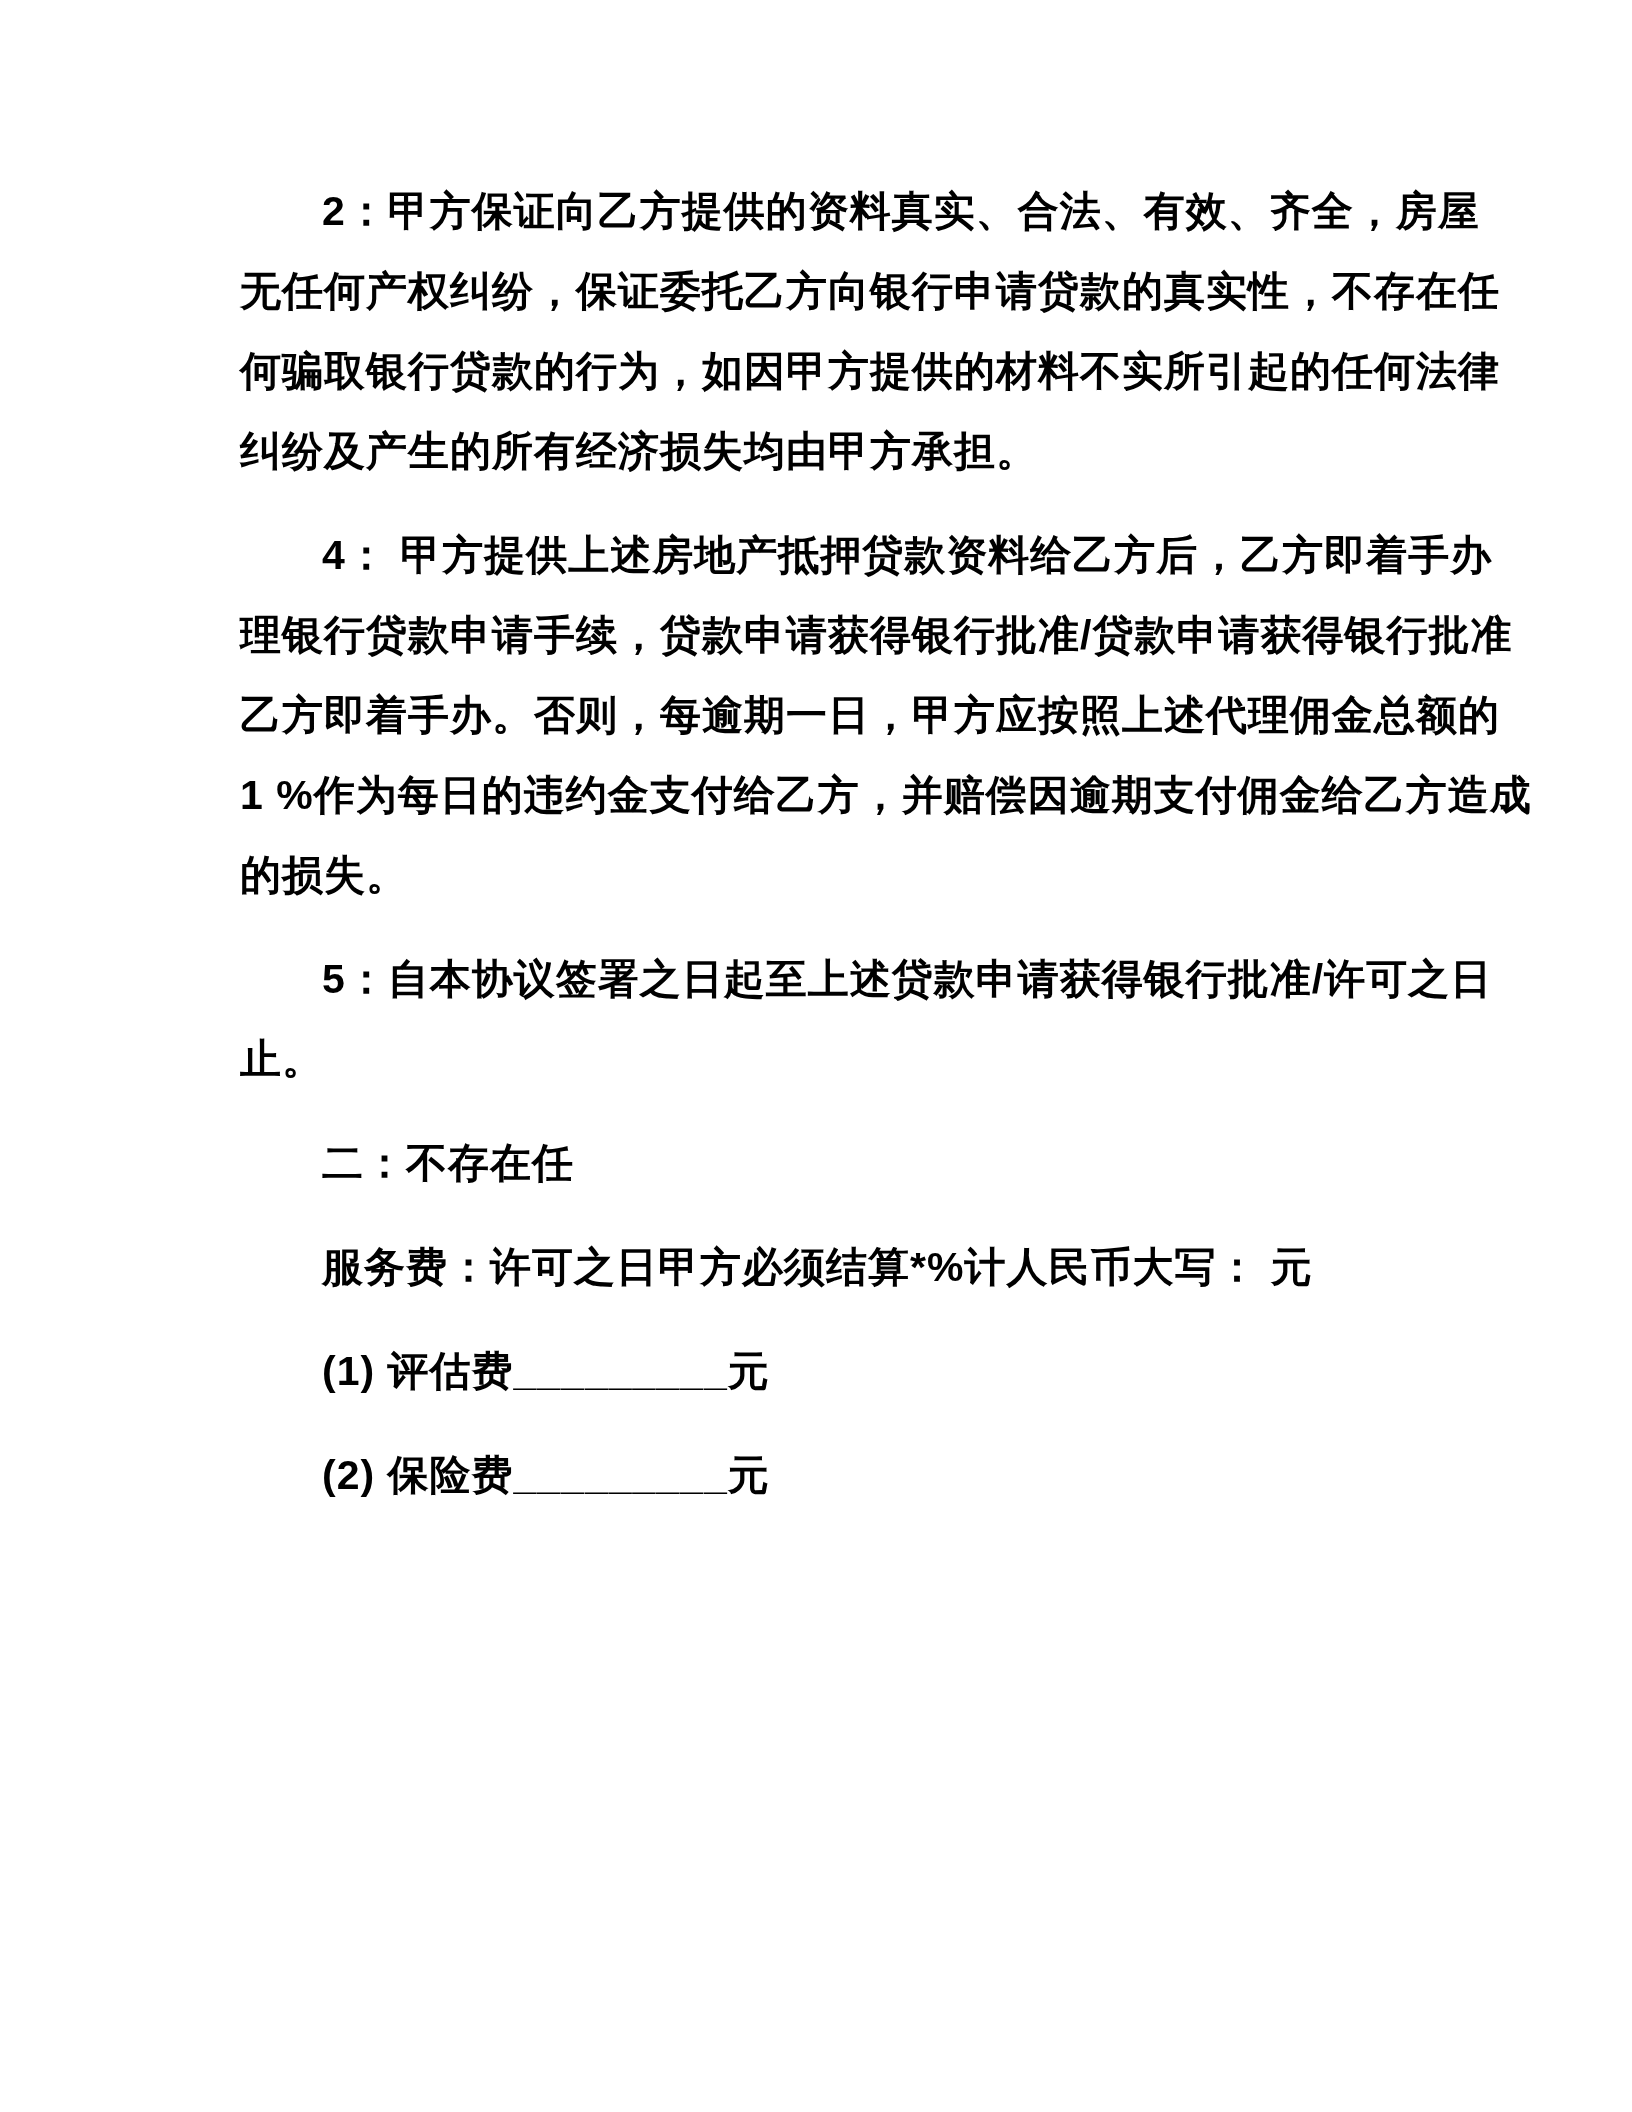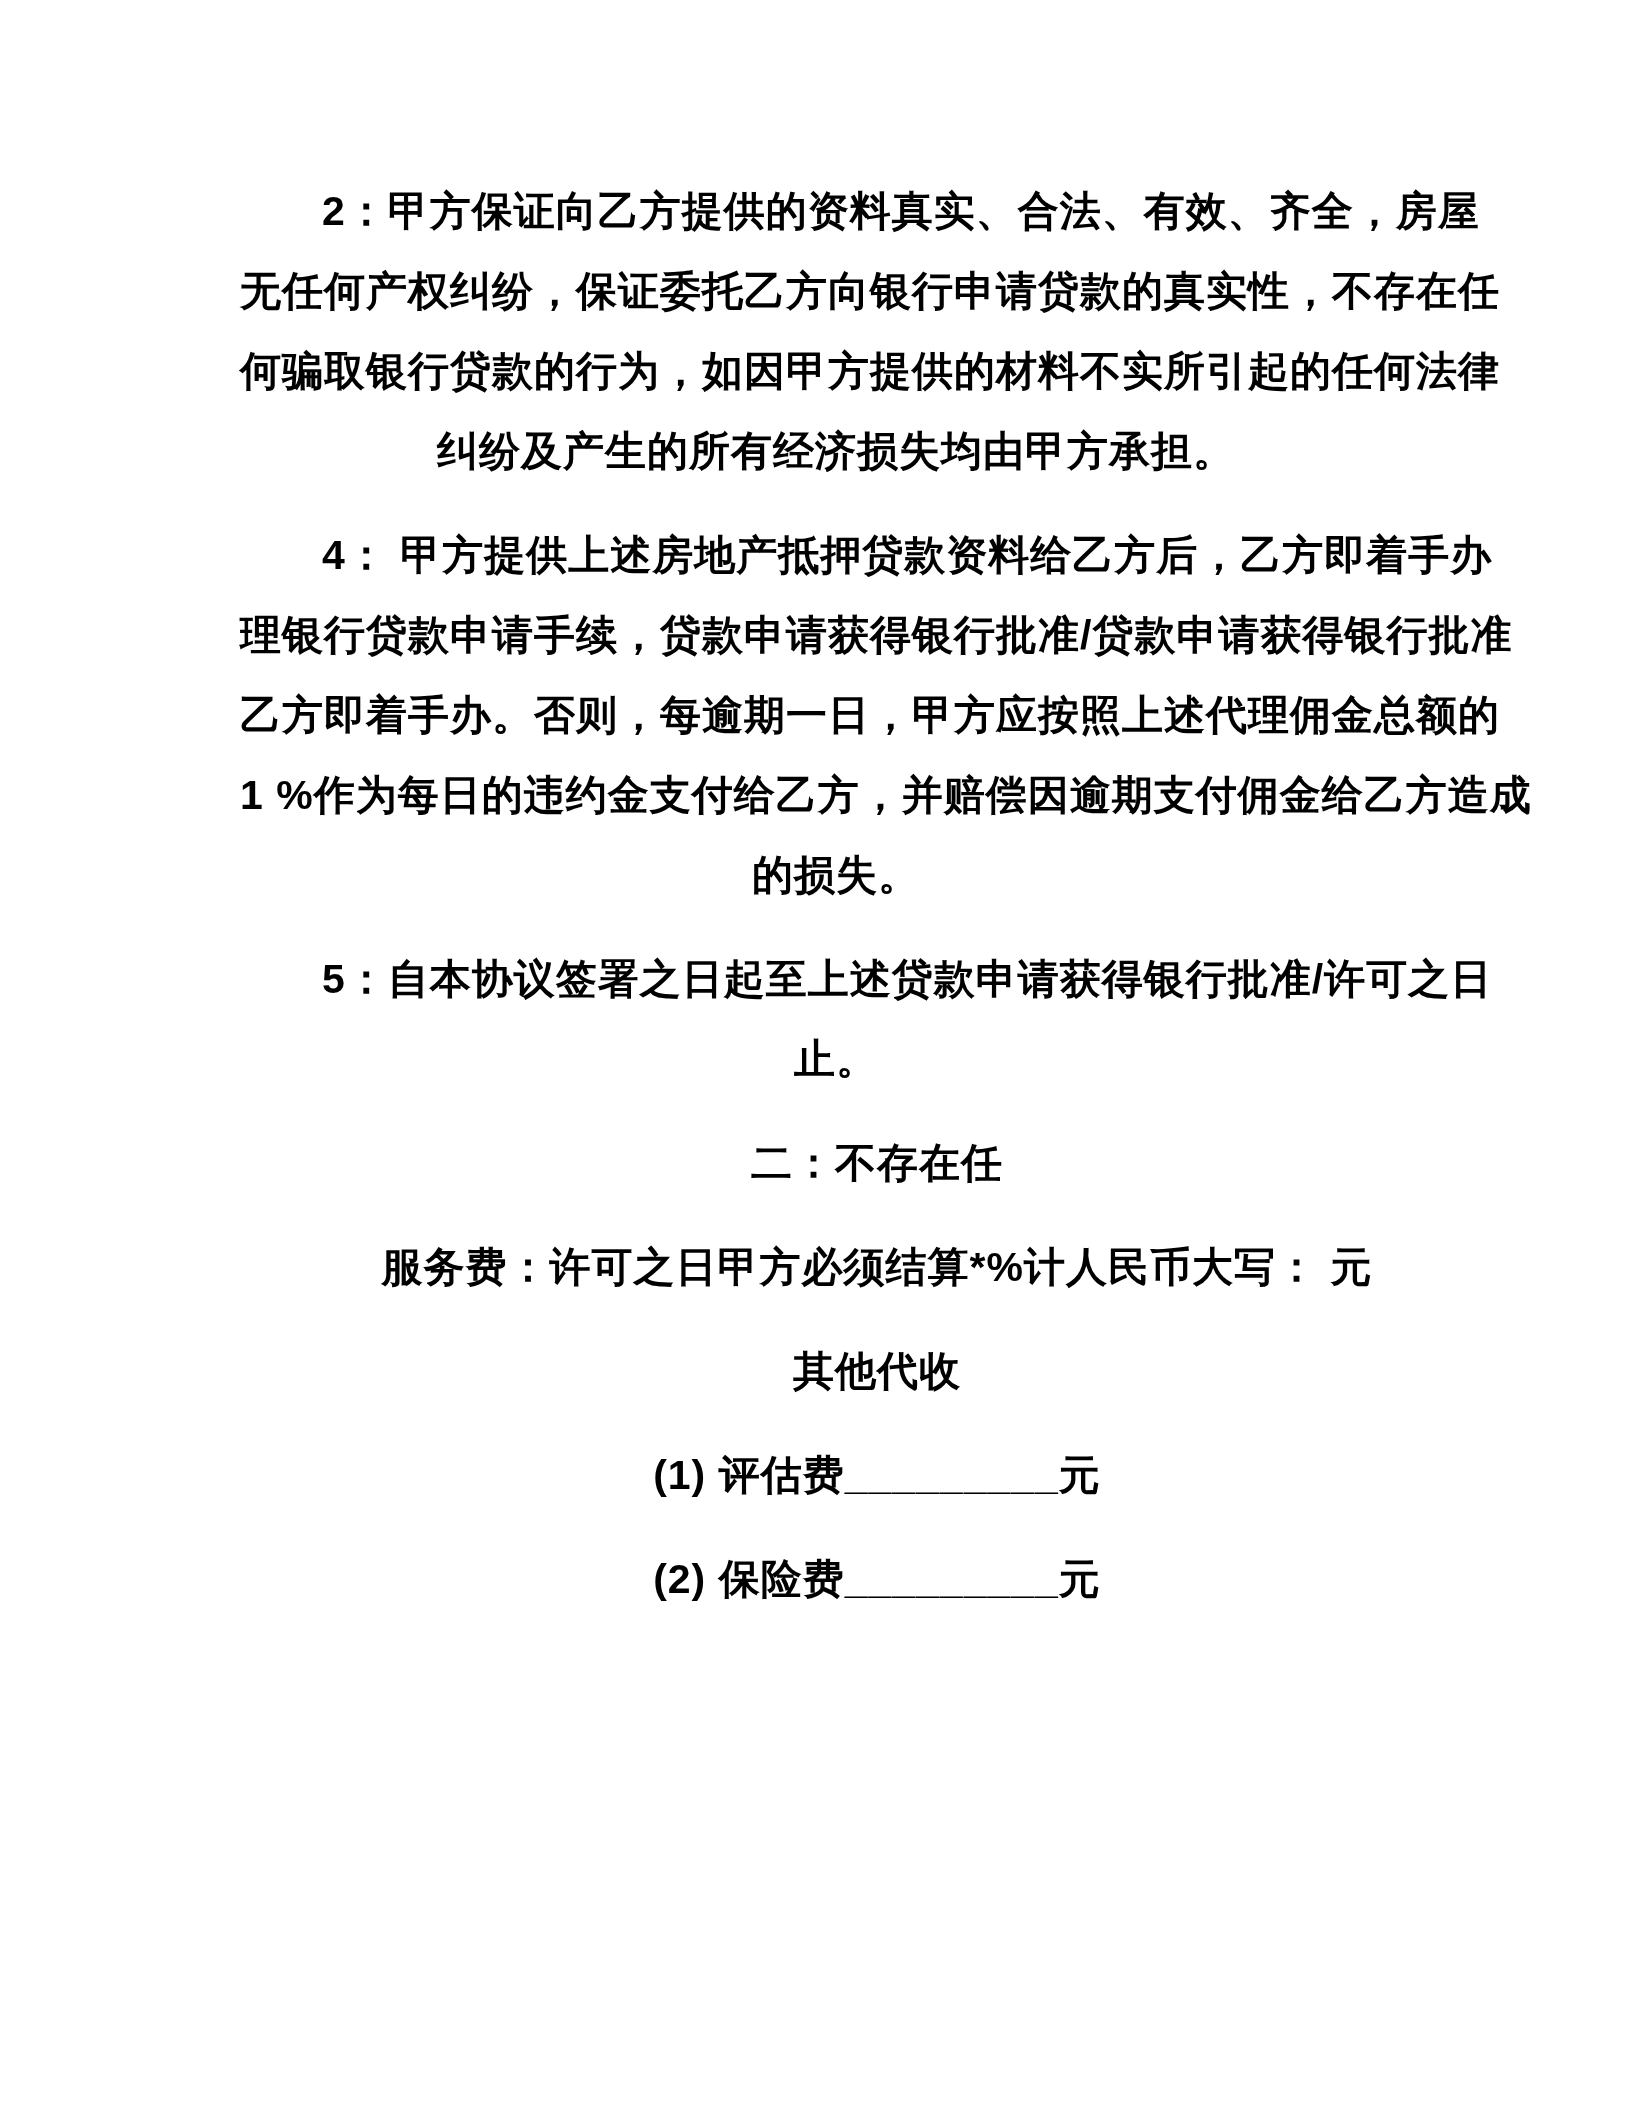--- a/index.html
+++ b/index.html
@@ -29,21 +29,20 @@
   }
   .para {
     margin: 0 0 24px 0;
   }
   .para:last-child {
     margin-bottom: 0;
   }
   .ln {
     display: block;
     white-space: nowrap;
-    text-align: center;
   }
   .ln.first {
     padding-left: 82px;
   }
 </style>
 </head>
 <body>
 
 <div class="page">
   <main class="doc-body">
@@ -64,22 +63,19 @@
         <span class="ln first">5：自本协议签署之日起至上述贷款申请获得银行批准/许可之日</span>
         <span class="ln">止。</span>
       </p>
       <p class="para">
         <span class="ln first">二：不存在任</span>
       </p>
       <p class="para">
         <span class="ln first">服务费：许可之日甲方必须结算*%计人民币大写： 元</span>
       </p>
       <p class="para">
-        <span class="ln first">其他代收</span>
-      </p>
-      <p class="para">
         <span class="ln first">(1) 评估费_________元</span>
       </p>
       <p class="para">
         <span class="ln first">(2) 保险费_________元</span>
       </p>
     </main>
 </div>
 
 </body></html>

